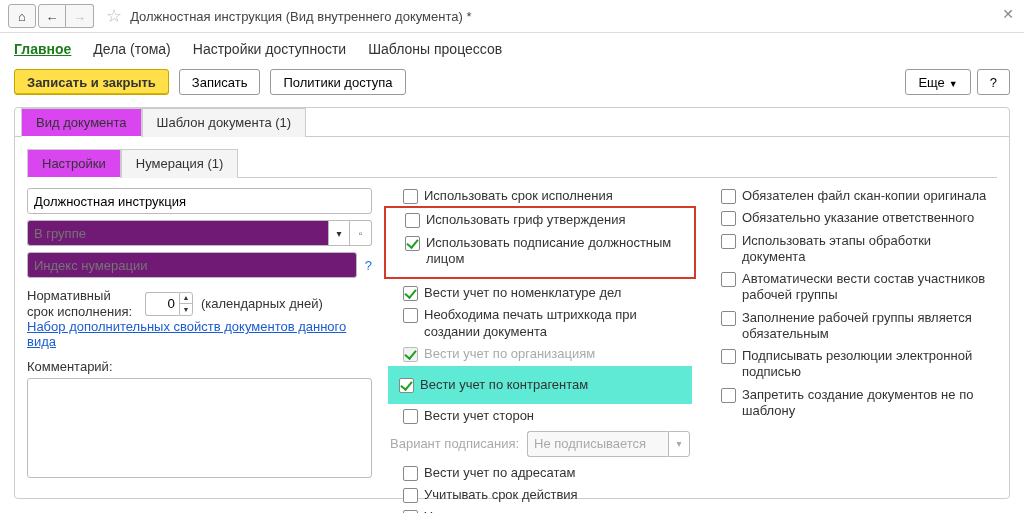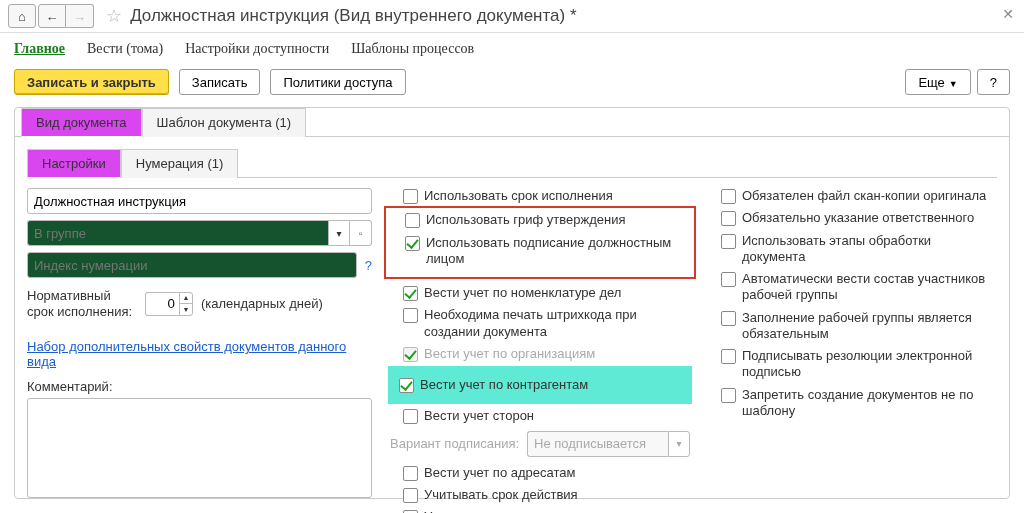--- a/index.html
+++ b/index.html
@@ -28,28 +28,27 @@
     align-items: center; justify-content: center;
     margin-right: 2px;
     cursor: pointer;
     font-size: 13px;
   }
   .tb-nav { display: inline-flex; margin-right: 6px; }
   .tb-nav .tb-btn { border-radius: 0; margin-right: 0; }
   .tb-nav .tb-btn:first-child { border-radius: 3px 0 0 3px; }
   .tb-nav .tb-btn:last-child  { border-radius: 0 3px 3px 0; border-left: none; color: #bbb; }
   .star { color: #bbb; font-size: 18px; margin: 0 6px; cursor: pointer; }
-  .title-text { font-size: 17px; color: #444; margin-left: 2px; }
+  .title-text { font-size: 13px; color: #444; margin-left: 2px; }
   .close-x { position: absolute; right: 10px; top: 6px; color: #888; cursor: pointer; font-size: 14px; }
 
   .nav-links {
     display: flex; gap: 22px;
     padding: 8px 14px;
     font-size: 14px;
-    font-family: Liberation Serif, serif;
   }
   .nav-link { color: #333; cursor: pointer; }
   .nav-link.active { color: #1b7c1b; text-decoration: underline; font-weight: bold; }
 
   .toolbar {
     display: flex; align-items: center;
     padding: 4px 14px;
     gap: 10px;
   }
   .btn {
@@ -122,21 +121,21 @@
   }
   .text-input {
     width: 100%;
     height: 26px;
     border: 1px solid #bbb;
     border-radius: 3px;
     padding: 0 6px;
     font-size: 13px;
   }
   .text-input.disabled {
-    background: #14532d;
+    background: #701a75;
     color: #aaa;
   }
   .combo {
     display: flex;
     width: 100%;
   }
   .combo .text-input { flex: 1; border-right: none; border-radius: 3px 0 0 3px; }
   .combo-btn {
     width: 22px; height: 26px;
     border: 1px solid #bbb;
@@ -167,21 +166,21 @@
   .spinner-btn {
     flex: 1; font-size: 7px; line-height: 7px;
     display: flex; align-items: center; justify-content: center;
     cursor: pointer;
   }
   .spinner-btn:first-child { border-bottom: 1px solid #bbb; }
 
   .link-blue {
     color: #1a5dd0; text-decoration: underline;
     cursor: pointer; display: inline-block;
-    margin-top: 20px;
+    margin-top: 0;
   }
   .comment-label { margin-top: 10px; margin-bottom: 4px; }
   .textarea {
     width: 100%; height: 100px;
     border: 1px solid #bbb; border-radius: 3px;
     resize: none;
   }
 
   .chk-row {
     display: flex; align-items: flex-start; gap: 6px;
@@ -238,21 +237,21 @@
     <div class="tb-btn">←</div>
     <div class="tb-btn">→</div>
   </div>
   <span class="star">☆</span>
   <span class="title-text">Должностная инструкция (Вид внутреннего документа) *</span>
   <span class="close-x">✕</span>
 </div>
 
 <div class="nav-links">
   <span class="nav-link active">Главное</span>
-  <span class="nav-link">Вести (тома)</span>
+  <span class="nav-link">Дела (тома)</span>
   <span class="nav-link">Настройки доступности</span>
   <span class="nav-link">Шаблоны процессов</span>
 </div>
 
 <div class="toolbar">
   <button class="btn btn-primary">Записать и закрыть</button>
   <button class="btn">Записать</button>
   <button class="btn">Политики доступа</button>
   <div class="toolbar-right">
     <button class="btn btn-more">

